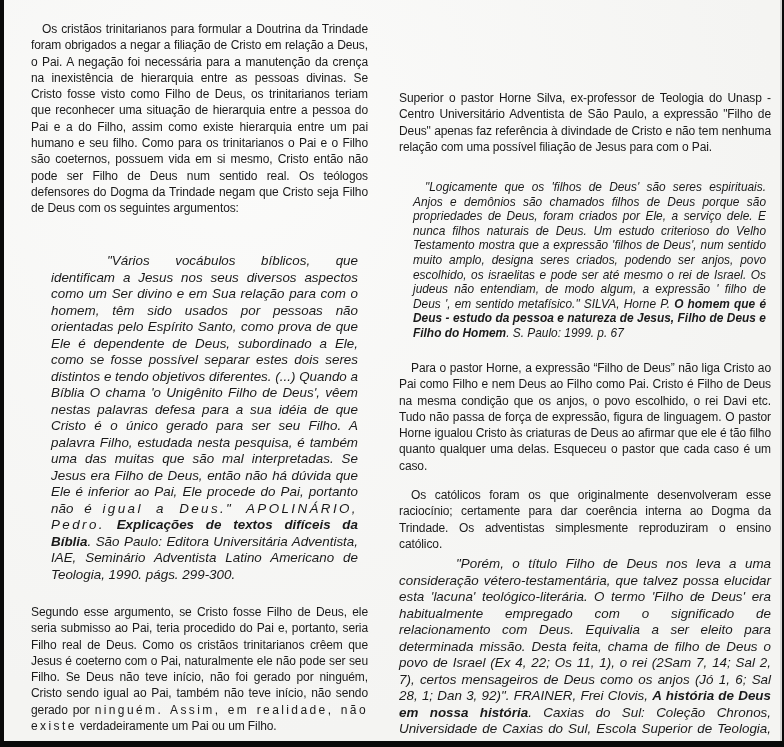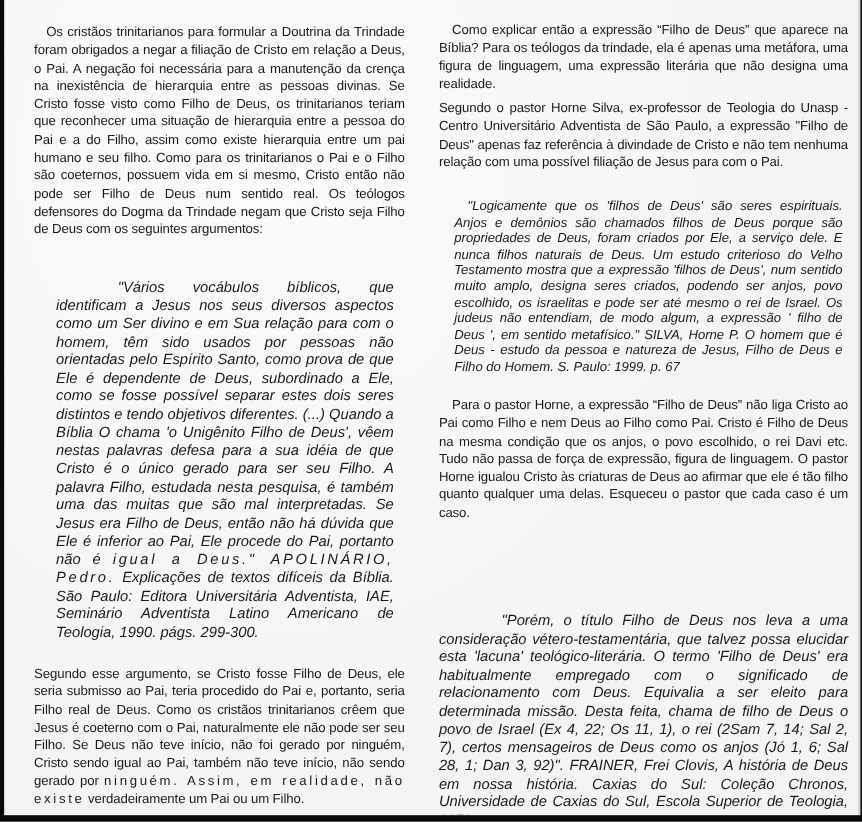--- a/index.html
+++ b/index.html
@@ -27,21 +27,21 @@
     p { margin: 0; text-align: justify; }
     .body {
       font-size: 12px; line-height: 16.3px; letter-spacing: -0.1px;
     }
     .quote {
       font-style: italic; font-size: 13.4px; line-height: 16.5px;
     }
     .quote.small {
       font-size: 11.9px; line-height: 14.6px;
     }
-    .quote b { font-weight: normal; margin-top: 32px; }
+    .quote b { font-weight: bold; margin-top: 32px; }
     .spread { letter-spacing: 2.4px; }
     
     #lp1 { position: absolute; top: 21px; }
     #lq1 { position: absolute; top: 253px; left: 20px; width: 307px; }
     #lp2 { position: absolute; top: 604px; }
     #rp1 { position: absolute; top: 19px; }
     #rp2 { position: absolute; top: 90px; }
     #rq1 { position: absolute; top: 180px; left: 14px; width: 353px; }
     #rp3 { position: absolute; top: 360px; }
     #rp4 { position: absolute; top: 487px; }
@@ -59,24 +59,24 @@
 
   <div class="col col-left">
     <p id="lp1" class="body indent1">Os cristãos trinitarianos para formular a Doutrina da Trindade foram obrigados a negar a filiação de Cristo em relação a Deus, o Pai. A negação foi necessária para a manutenção da crença na inexistência de hierarquia entre as pessoas divinas. Se Cristo fosse visto como Filho de Deus, os trinitarianos teriam que reconhecer uma situação de hierarquia entre a pessoa do Pai e a do Filho, assim como existe hierarquia entre um pai humano e seu filho. Como para os trinitarianos o Pai e o Filho são coeternos, possuem vida em si mesmo, Cristo então não pode ser Filho de Deus num sentido real. Os teólogos defensores do Dogma da Trindade negam que Cristo seja Filho de Deus com os seguintes argumentos:</p>
 
     <p id="lq1" class="quote indent2"><span>"Vários vocábulos bíblicos, que identificam a Jesus nos seus diversos aspectos como um Ser divino e em Sua relação para com o homem, têm sido usados por pessoas não orientadas pelo Espírito Santo, como prova de que Ele é dependente de Deus, subordinado a Ele, como se fosse possível separar estes dois seres distintos e tendo objetivos diferentes. (...) Quando a Bíblia O chama 'o Unigênito Filho de Deus', vêem nestas palavras defesa para a sua idéia de que Cristo é o único gerado para ser seu Filho. A palavra Filho, estudada nesta pesquisa, é também uma das muitas que são mal interpretadas. Se Jesus era Filho de Deus, então não há dúvida que Ele é inferior ao Pai, Ele procede do Pai, portanto não é</span> <span class="spread">igual a Deus." APOLINÁRIO, Pedro.</span> <b>Explicações de textos difíceis da Bíblia</b><span>. São Paulo: Editora Universitária Adventista, IAE, Seminário Adventista Latino Americano de Teologia, 1990. págs. 299-300.</span></p>
 
     <p id="lp2" class="body"><span>Segundo esse argumento, se Cristo fosse Filho de Deus, ele seria submisso ao Pai, teria procedido do Pai e, portanto, seria Filho real de Deus. Como os cristãos trinitarianos crêem que Jesus é coeterno com o Pai, naturalmente ele não pode ser seu Filho. Se Deus não teve início, não foi gerado por ninguém, Cristo sendo igual ao Pai, também não teve início, não sendo gerado por</span> <span class="spread">ninguém. Assim, em realidade, não existe</span> <span>verdadeiramente um Pai ou um Filho.</span></p>
   </div>
 
   <div class="col col-right">
-    <p id="rp1" class="body indent3">Como explicar então a expressão “Filho de Deus” que aparece na Bíblia? Para os teólogos da trindade, ela é apenas uma metáfora, uma figura de linguagem, uma expressão literária que não designa uma realidade.</p>
 
-    <p id="rp2" class="body">Segundo o pastor Horne Silva, ex-professor de Teologia do Unasp - Centro Universitário Adventista de São Paulo, a expressão "Filho de Deus" apenas faz referência à divindade de Cristo e não tem nenhuma relação com uma possível filiação de Jesus para com o Pai.</p>
+    <p id="rp2" class="body">Superior o pastor Horne Silva, ex-professor de Teologia do Unasp - Centro Universitário Adventista de São Paulo, a expressão "Filho de Deus" apenas faz referência à divindade de Cristo e não tem nenhuma relação com uma possível filiação de Jesus para com o Pai.</p>
 
     <p id="rq1" class="quote small indent3"><span>"Logicamente que os 'filhos de Deus' são seres espirituais. Anjos e demônios são chamados filhos de Deus porque são propriedades de Deus, foram criados por Ele, a serviço dele. E nunca filhos naturais de Deus. Um estudo criterioso do Velho Testamento mostra que a expressão 'filhos de Deus', num sentido muito amplo, designa seres criados, podendo ser anjos, povo escolhido, os israelitas e pode ser até mesmo o rei de Israel. Os judeus não entendiam, de modo algum, a expressão ' filho de Deus ', em sentido metafísico." SILVA, Horne P. </span><b>O homem que é Deus - estudo da pessoa e natureza de Jesus, Filho de Deus e Filho do Homem</b><span>. S. Paulo: 1999. p. 67</span></p>
 
     <p id="rp3" class="body indent3">Para o pastor Horne, a expressão “Filho de Deus” não liga Cristo ao Pai como Filho e nem Deus ao Filho como Pai. Cristo é Filho de Deus na mesma condição que os anjos, o povo escolhido, o rei Davi etc. Tudo não passa de força de expressão, figura de linguagem. O pastor Horne igualou Cristo às criaturas de Deus ao afirmar que ele é tão filho quanto qualquer uma delas. Esqueceu o pastor que cada caso é um caso.</p>
 
+    <p id="rp4" class="body indent3">Os católicos foram os que originalmente desenvolveram esse raciocínio; certamente para dar coerência interna ao Dogma da Trindade. Os adventistas simplesmente reproduziram o ensino católico.</p>
 
     <p id="rq2" class="quote indent4"><span>"Porém, o título Filho de Deus nos leva a uma consideração vétero-testamentária, que talvez possa elucidar esta 'lacuna' teológico-literária. O termo 'Filho de Deus' era habitualmente empregado com o significado de relacionamento com Deus. Equivalia a ser eleito para determinada missão. Desta feita, chama de filho de Deus o povo de Israel (Ex 4, 22; Os 11, 1), o rei (2Sam 7, 14; Sal 2, 7), certos mensageiros de Deus como os anjos (Jó 1, 6; Sal 28, 1; Dan 3, 92)".  FRAINER, Frei Clovis, </span><b>A história de Deus em nossa história</b><span>. Caxias do Sul: Coleção Chronos, Universidade de Caxias do Sul, Escola Superior de Teologia, 1976.</span></p>
   </div>
 </div>
 
 </body></html>

